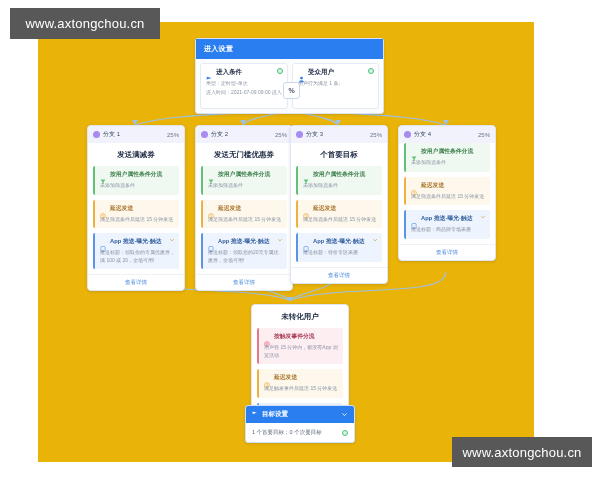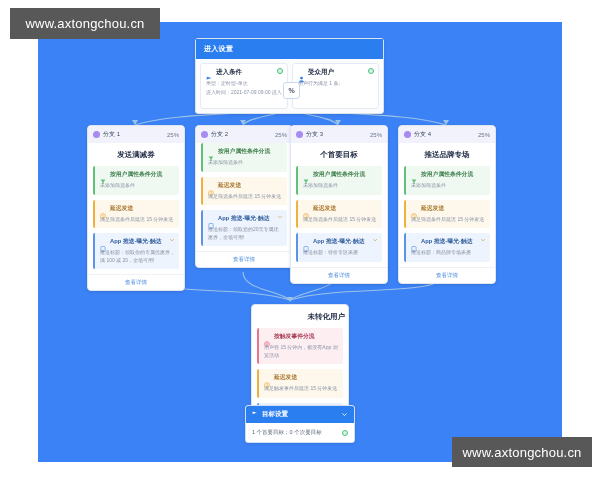--- a/index.html
+++ b/index.html
@@ -13,24 +13,25 @@
     background: #ffffff;
     font-family: "Liberation Sans", "DejaVu Sans", sans-serif;
     position: relative;
   }
 
   
   #canvas {
     position: absolute;
     left: 38px;
     top: 22px;
-    width: 524px;
+    width: 464px;
     height: 440px;
-    background: #3b82f6;
+    background: #eab308;
     overflow: hidden;
+    padding-left: 32px;
   }
 
   #edges {
     position: absolute;
     left: 0; top: 0;
     width: 524px; height: 440px;
     pointer-events: none;
   }
 
   
@@ -189,21 +190,21 @@
 
   
   #unconv-card {
     left: 213px;
     top: 282px;
     width: 96px;
     border: 1px solid #dfe6f2;
     background: #ffffff;
   }
   #unconv-title {
-    text-align: right;
+    text-align: center;
     font-size: 7.5px;
     font-weight: bold;
     color: #1f2c45;
     padding: 7px 3px 6px 3px;
   }
 
   
   #goal-card {
     left: 207px;
     top: 383px;
@@ -363,20 +364,21 @@
       <div class="detail-link">查看详情</div>
     </div>
   <div class="card branch" style="left:157px">
       <div class="branch-head">
         <span class="branch-head-left">
           <span class="branch-dot"></span>
           <span class="branch-name">分支 2</span>
         </span>
         <span class="branch-pct">25%</span>
       </div>
+      <div class="branch-title">发送无门槛优惠券</div>
       <div class="blk green">
         <div class="blk-top">
           <span class="mini-icon"><svg viewBox="0 0 10 10" width="6" height="6">
               <path d="M1,1 L9,1 L6,5 L6,9 L4,8 L4,5 z" fill="#63c077"></path>
             </svg></span>
           <span class="blk-title">按用户属性条件分流</span>
         </div>
         <div class="blk-sub">未添加筛选条件</div>
       </div>
       <div class="blk orange">
@@ -448,21 +450,20 @@
       <div class="detail-link">查看详情</div>
     </div>
   <div class="card branch" style="left:360px">
       <div class="branch-head">
         <span class="branch-head-left">
           <span class="branch-dot"></span>
           <span class="branch-name">分支 4</span>
         </span>
         <span class="branch-pct">25%</span>
       </div>
-      <div class="branch-title">推送品牌专场</div>
       <div class="blk green">
         <div class="blk-top">
           <span class="mini-icon"><svg viewBox="0 0 10 10" width="6" height="6">
               <path d="M1,1 L9,1 L6,5 L6,9 L4,8 L4,5 z" fill="#63c077"></path>
             </svg></span>
           <span class="blk-title">按用户属性条件分流</span>
         </div>
         <div class="blk-sub">未添加筛选条件</div>
       </div>
       <div class="blk orange">

